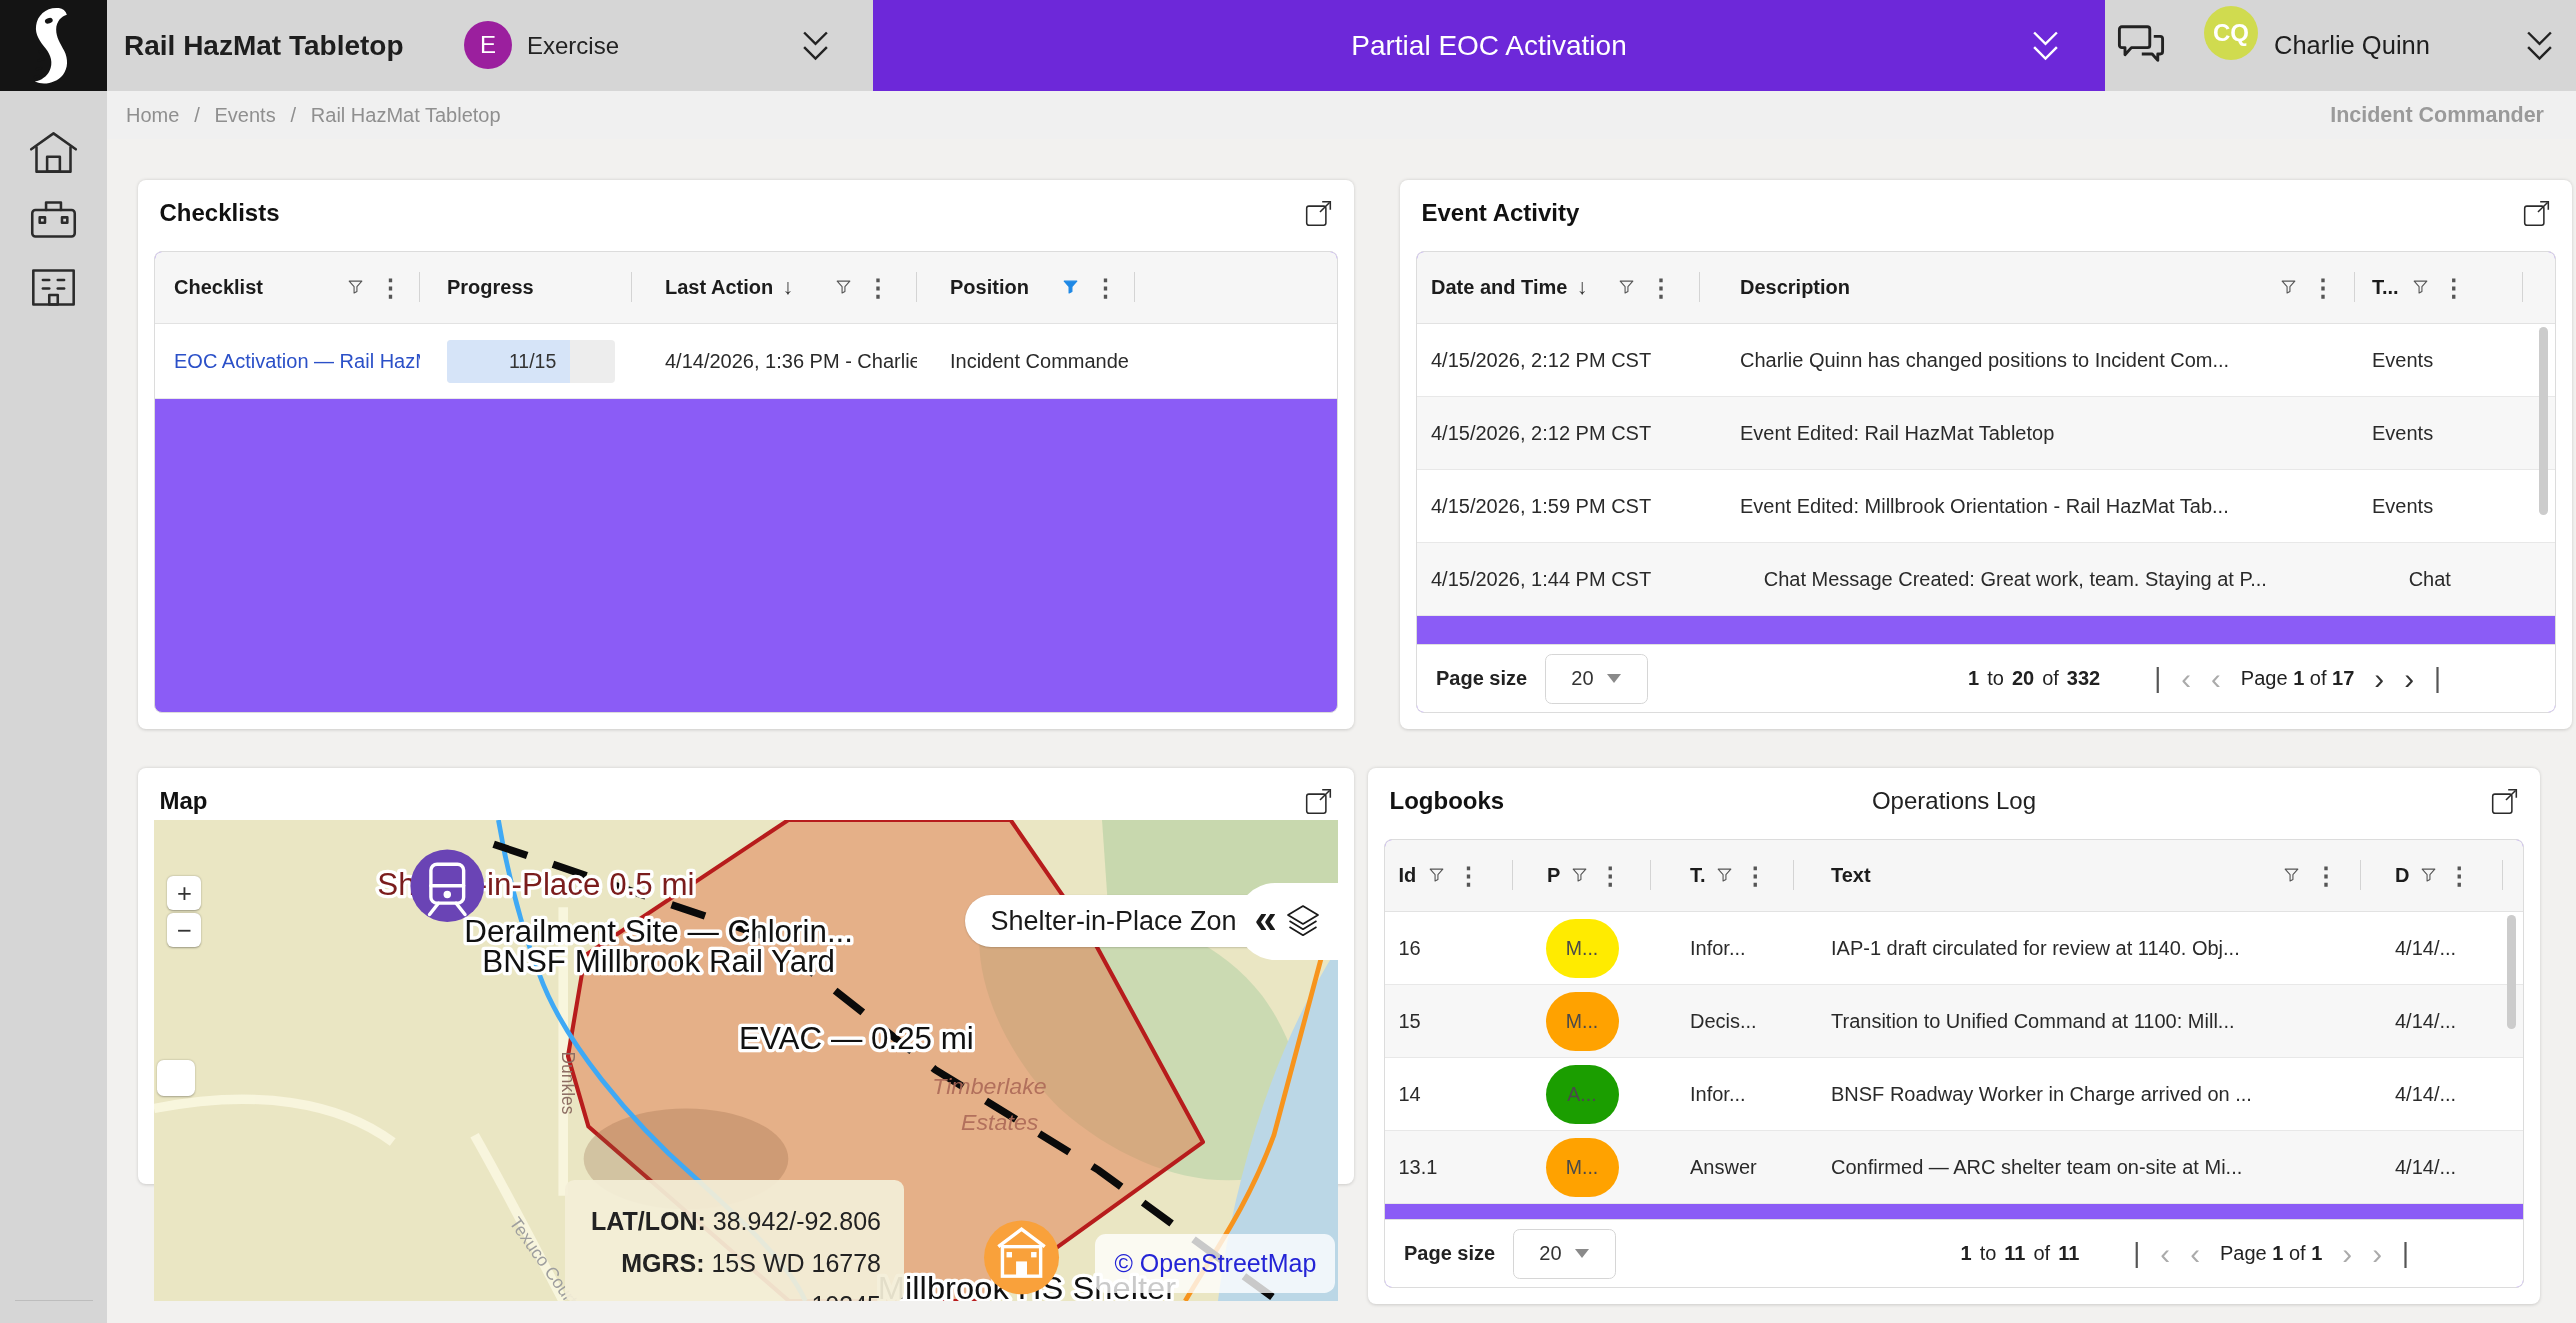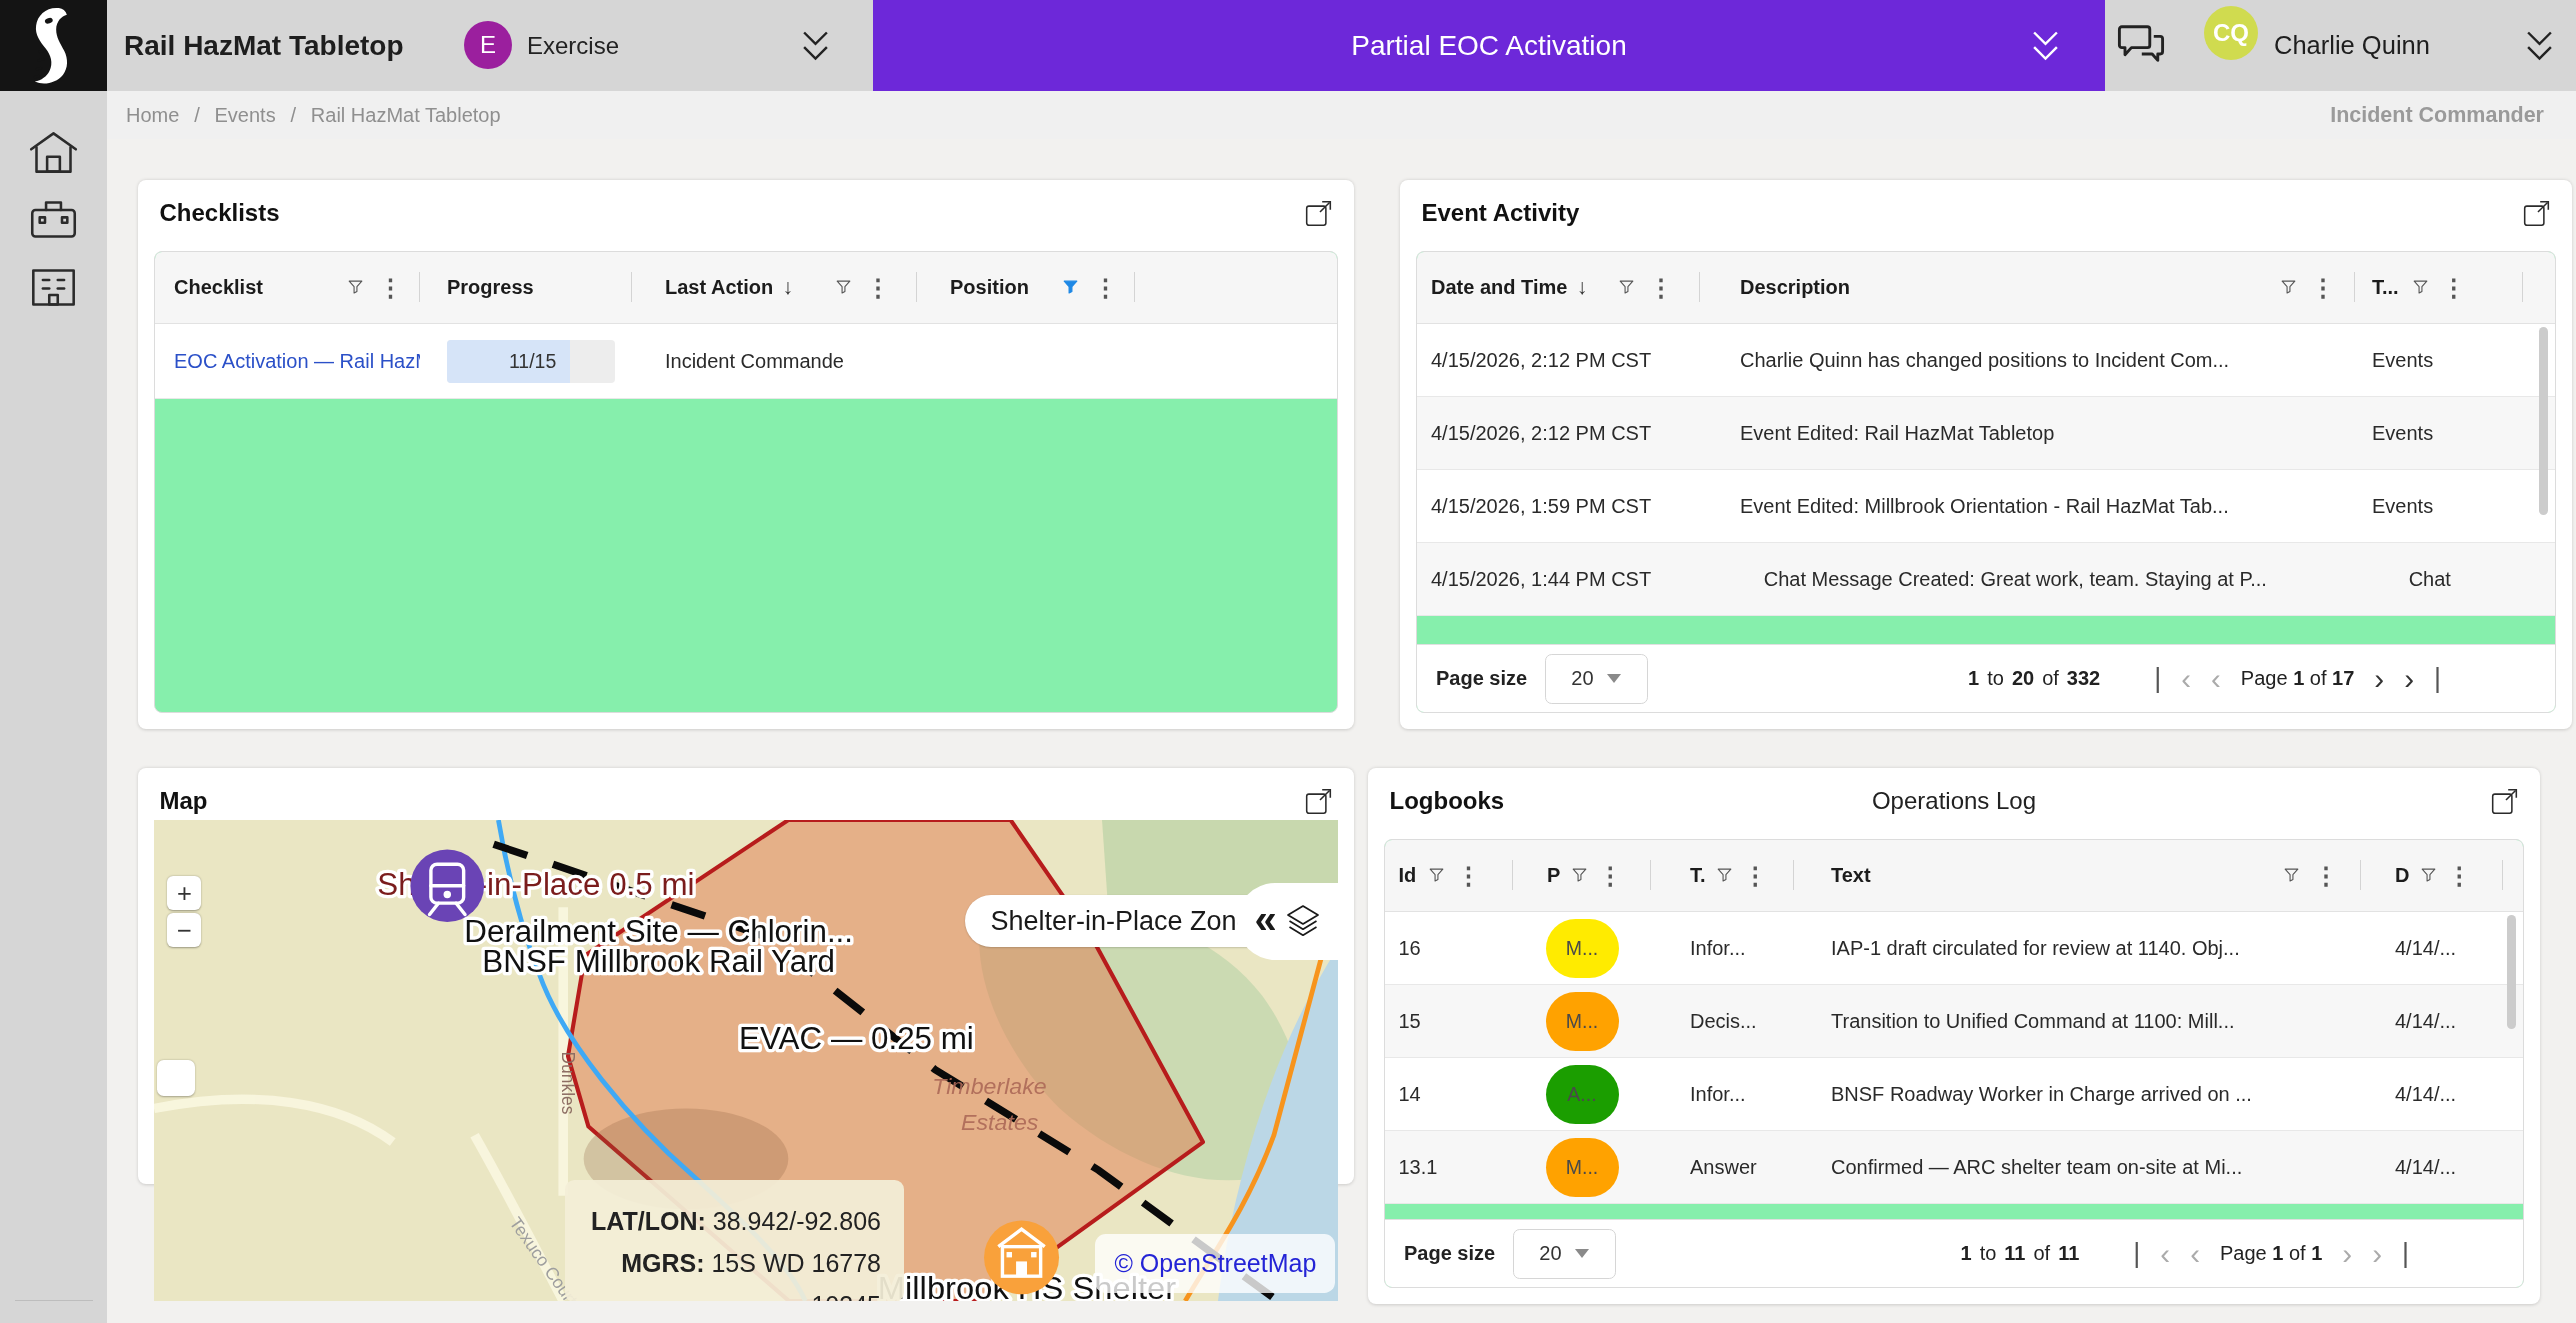--- a/index.html
+++ b/index.html
@@ -36,21 +36,21 @@
   .sideicon{position:absolute;left:24px;width:59px;height:59px;display:flex;align-items:center;justify-content:center;}
   .sideicon svg{width:51px;height:47px;fill:none;stroke:#2B2B2B;stroke-width:2.4px;stroke-linejoin:round;stroke-linecap:round;}
   .sidediv{position:absolute;left:14.8px;top:1209px;width:78px;height:1.3px;background:#BDBDBD;}
   
   .card{position:absolute;background:#fff;border-radius:8px;box-shadow:0 0.7px 3.4px rgba(0,0,0,.16);}
   .ctitle{position:absolute;left:21.5px;top:19px;font-size:24px;font-weight:700;color:#111;}
   .csub{position:absolute;left:0;right:0;top:19px;text-align:center;font-size:24px;color:#222;}
   .extlink{position:absolute;right:20px;top:17.5px;width:31px;height:31px;}
   .extlink svg{width:31px;height:31px;fill:none;stroke:#2B2B2B;stroke-width:2.1px;}
   .tbl{position:absolute;left:16px;right:16px;top:71px;bottom:16px;border:1.3px solid #DCDCDC;
-       border-radius:8px;overflow:hidden;background:#86efac;}
+       border-radius:8px;overflow:hidden;background:#8b5cf6;}
   .thead{position:relative;height:71px;background:#F6F6F6;border-bottom:1.3px solid #E2E2E2;
          display:flex;align-items:center;font-size:20px;font-weight:700;color:#1C1C1C;}
   .col{position:relative;height:100%;display:flex;align-items:center;box-sizing:border-box;}
   .vdiv{position:absolute;right:0;top:20px;width:1.3px;height:30px;background:#D4D4D4;}
   .fsvg{width:19px;height:19px;fill:none;stroke:#555;stroke-width:1.4px;stroke-linejoin:round;}
   .fsvg.blue{fill:#1E88E5;stroke:#1E88E5;}
   .kebab{font-size:24px;color:#555;font-weight:700;letter-spacing:0;}
   .sortarrow{font-size:21.5px;font-weight:400;color:#333;margin-left:9.4px;}
   .hgrp{display:flex;align-items:center;gap:13.4px;}
   .trow{position:relative;display:flex;align-items:center;font-size:20px;color:#2A2A2A;
@@ -250,20 +250,21 @@
       <div class="trow" style="height:74px;">
         <div class="cell" style="width:265px;padding-left:19px;">
           <span class="link">EOC Activation — Rail HazM</span>
         </div>
         <div class="cell" style="width:212px;">
           <span class="progress">
             <span class="fill"></span>
             <span class="plabel">11/15</span>
           </span>
         </div>
+        <div class="cell" style="width:285px;padding-left:33px;">4/14/2026, 1:36 PM - Charlie</div>
         <div class="cell" style="width:218px;padding-left:33px;">Incident Commande</div>
       </div>
     </div>
   </div>
 
   <div class="card" style="left:1400px;top:180px;width:1172px;height:549px;">
     <div class="ctitle">Event Activity</div>
     <div class="extlink">
       <svg viewBox="0 0 42 42">
         <rect x="5" y="11" width="26" height="26" rx="3"></rect>

